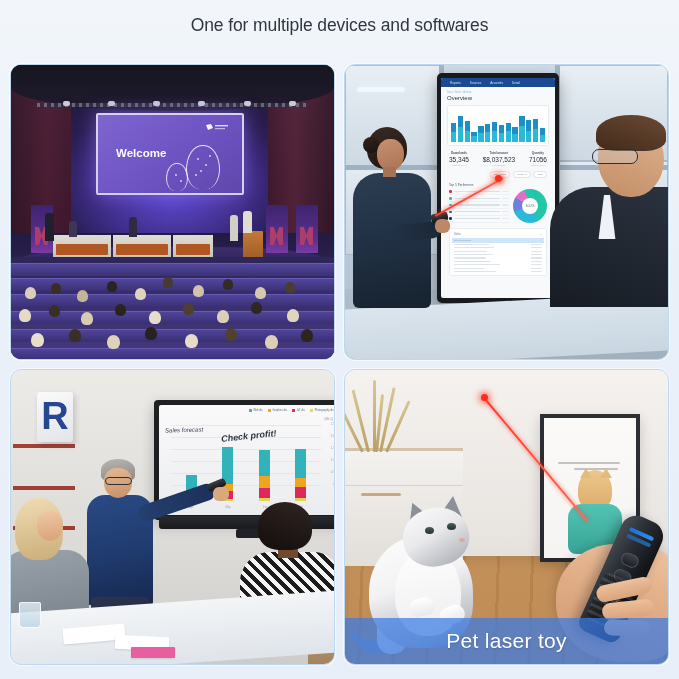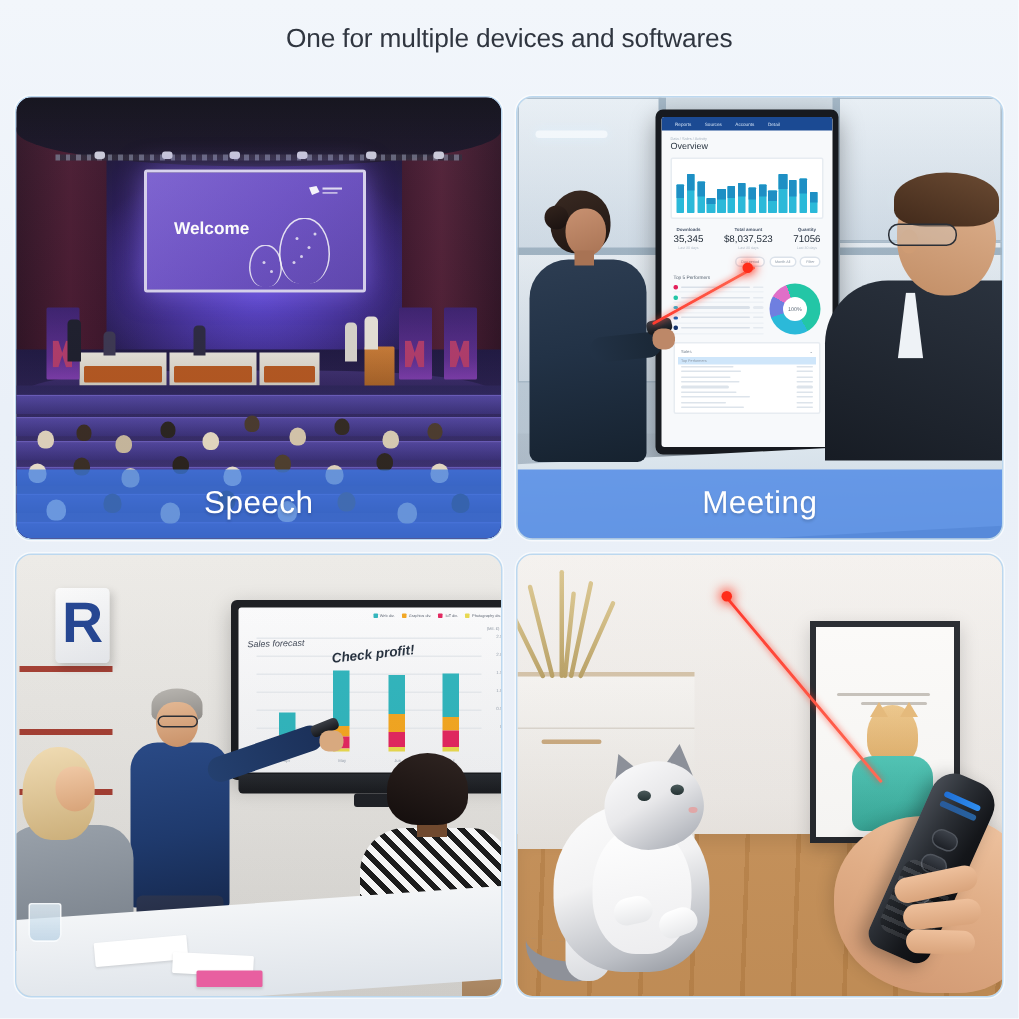--- a/index.html
+++ b/index.html
@@ -409,21 +409,20 @@
         <div class="pax" style="left:58px;top:72px;width:12px;height:13px;background:#3c3027"></div>
         <div class="pax" style="left:96px;top:78px;width:13px;height:14px;background:#e8dcc4"></div>
         <div class="pax" style="left:134px;top:70px;width:12px;height:13px;background:#292320"></div>
         <div class="pax" style="left:174px;top:77px;width:13px;height:14px;background:#f1e7d4"></div>
         <div class="pax" style="left:214px;top:71px;width:12px;height:13px;background:#55432f"></div>
         <div class="pax" style="left:254px;top:78px;width:13px;height:14px;background:#e6dac2"></div>
         <div class="pax" style="left:290px;top:72px;width:12px;height:13px;background:#2e2620"></div>
       </div>
       <div class="fade-soft"></div>
     </div>
-    <div class="caption">Speech</div>
   </div>
 
   <div class="panel">
     <div class="photo">
       <div class="off-bg"></div>
       <div class="off-win" style="left:0;top:0;width:96px;height:104px"></div>
       <div class="off-win" style="left:0;top:104px;width:96px;height:86px"></div>
       <div class="off-win" style="right:0;top:0;width:110px;height:96px"></div>
       <div class="off-win" style="right:0;top:96px;width:110px;height:96px"></div>
       <div class="off-beam" style="left:94px;top:0;width:5px;height:192px"></div>
@@ -619,21 +618,20 @@
         <div class="m-glass"></div>
         <div class="m-shirt"></div>
       </div>
 
       <div class="table2"></div>
 
       <div class="laser" style="left:90px;top:150px;width:78px;transform:rotate(-29deg);"></div>
       <div class="laser-dot" style="left:150px;top:110px"></div>
       <div class="fade-soft"></div>
     </div>
-    <div class="caption">Meeting</div>
   </div>
 
   <div class="panel">
     <div class="photo">
       <div class="cls-bg"></div>
 
       <div class="shelf">
         <div class="shelf-bd" style="top:44px"></div>
         <div class="shelf-bd" style="top:86px"></div>
         <div class="shelf-bd" style="top:126px"></div>
@@ -808,15 +806,16 @@
         <div class="rm-grip"></div>
       </div>
       <div class="finger" style="right:16px;bottom:66px;width:56px;height:17px;transform:rotate(-12deg)"></div>
       <div class="finger" style="right:14px;bottom:46px;width:52px;height:17px;transform:rotate(-6deg)"></div>
       <div class="finger" style="right:18px;bottom:28px;width:46px;height:16px;transform:rotate(2deg)"></div>
 
       <div class="laser" style="left:140px;top:28px;width:160px;transform:rotate(50deg);"></div>
       <div class="laser-dot" style="left:136px;top:24px"></div>
       <div class="fade-soft"></div>
     </div>
+    <div class="caption">Pet laser toy</div>
   </div>
 
 </div>
 
 </body></html>

